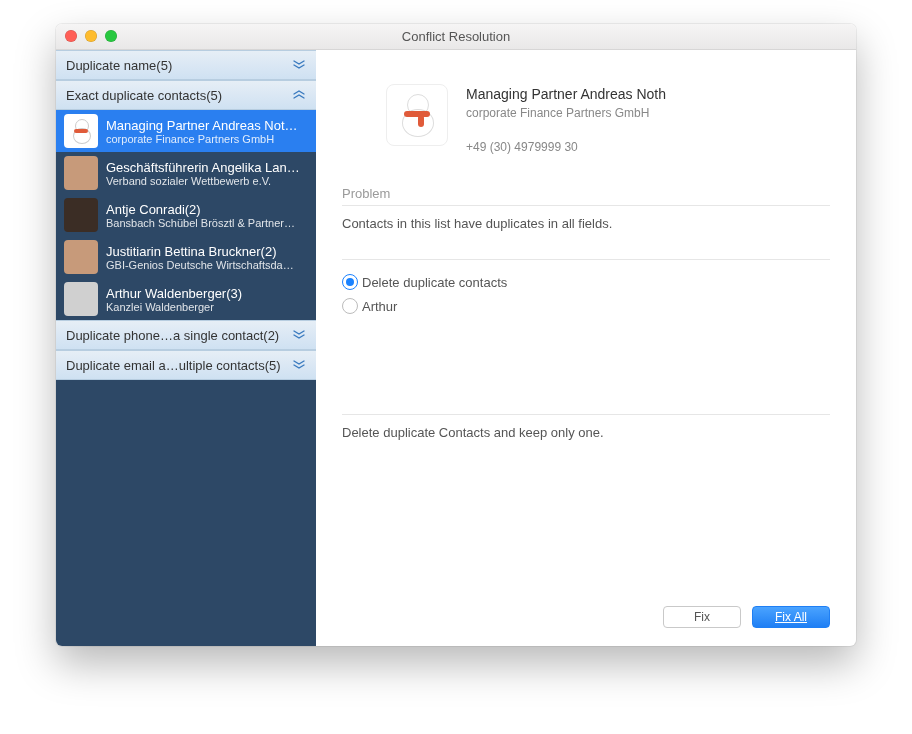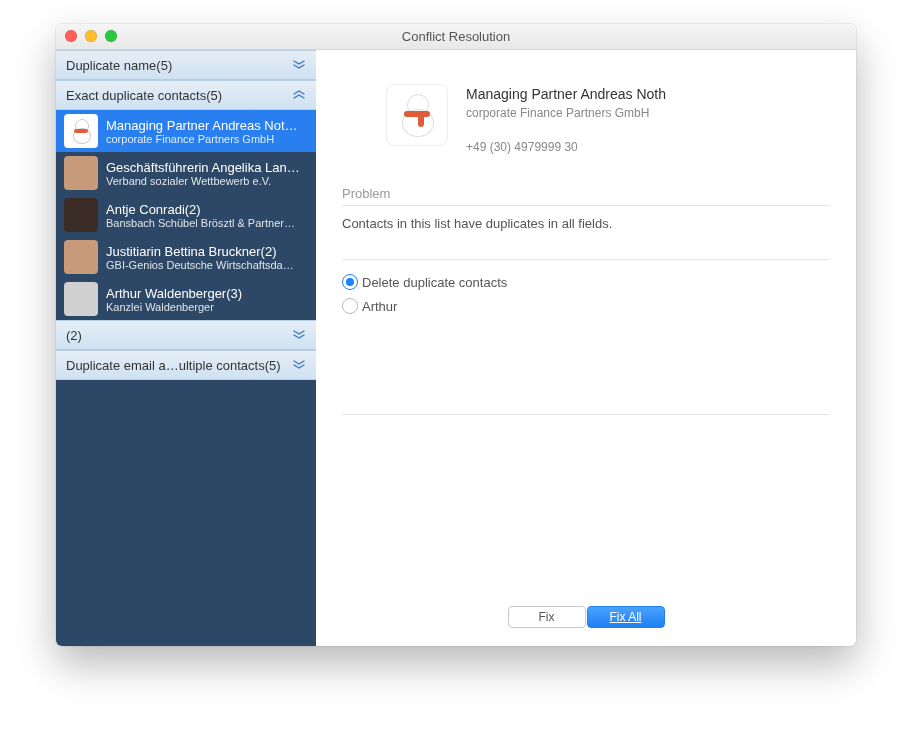--- a/index.html
+++ b/index.html
@@ -62,21 +62,21 @@
   .card-head .info .ph{font-size:12px;color:#888;margin-top:20px;}
   .sect-label{font-size:13px;color:#9a9a9a;margin-bottom:4px;}
   .hr{height:1px;background:#e6e6e6;margin-bottom:10px;}
   .sect-body{font-size:13px;color:#555;margin-bottom:28px;}
   .radios{margin-bottom:26px;}
   .radio{display:flex;align-items:center;gap:4px;font-size:13px;color:#555;height:24px;cursor:pointer;}
   .rdot{width:16px;height:16px;border-radius:50%;border:1px solid #bcbcbc;background:#fff;display:flex;align-items:center;justify-content:center;}
   .radio.sel .rdot{border-color:#1a82ff;}
   .radio.sel .rdot::after{content:"";width:8px;height:8px;border-radius:50%;background:#1a82ff;}
   .spacer{flex:1;}
-  .buttons{display:flex;gap:1px;justify-content:center;padding-bottom:4px;}
+  .buttons{display:flex;gap:11px;justify-content:flex-end;padding-bottom:4px;}
   .btn{width:78px;height:22px;border-radius:4px;font-size:12px;display:flex;align-items:center;justify-content:center;cursor:pointer;}
   .btn.secondary{background:#fff;border:1px solid #c9c9c9;color:#555;}
   .btn.primary{background:linear-gradient(#4aa3ff,#1f7ff4);color:#fff;border:1px solid #1f7ff4;text-decoration:underline;}
   .details-gap{height:70px;}
 </style>
 </head>
 <body>
 
 <div class="page">
   <div class="window">
@@ -149,20 +149,21 @@
           <div class="row">
             <div class="avatar grey"></div>
             <div class="txt">
               <div class="name">Arthur Waldenberger(3)</div>
               <div class="sub">Kanzlei Waldenberger</div>
             </div>
           </div>
         </div>
 
         <div class="cat">
+          <span>Duplicate phone…a single contact</span>
             <span>(2)</span>
           <span class="chev">
             <svg viewBox="0 0 14 14">
                 <path d="M2 3 L7 6 L12 3" stroke="#3a7abf" stroke-width="1.4" fill="none" stroke-linecap="round"></path>
                 <path d="M2 7 L7 10 L12 7" stroke="#3a7abf" stroke-width="1.4" fill="none" stroke-linecap="round"></path>
               </svg>
           </span>
         </div>
 
         <div class="cat">
@@ -204,20 +205,21 @@
           </div>
           <div class="radio">
             <div class="rdot"></div>
             <span>Arthur</span>
           </div>
         </div>
 
         <div class="details-gap"></div>
 
         <div class="hr"></div>
+        <div class="sect-body">Delete duplicate Contacts and keep only one.</div>
 
         <div class="spacer"></div>
         <div class="buttons">
           <div class="btn secondary">
               <span>Fix</span>
             </div>
           <div class="btn primary">
               <span>Fix All</span>
             </div>
         </div>

